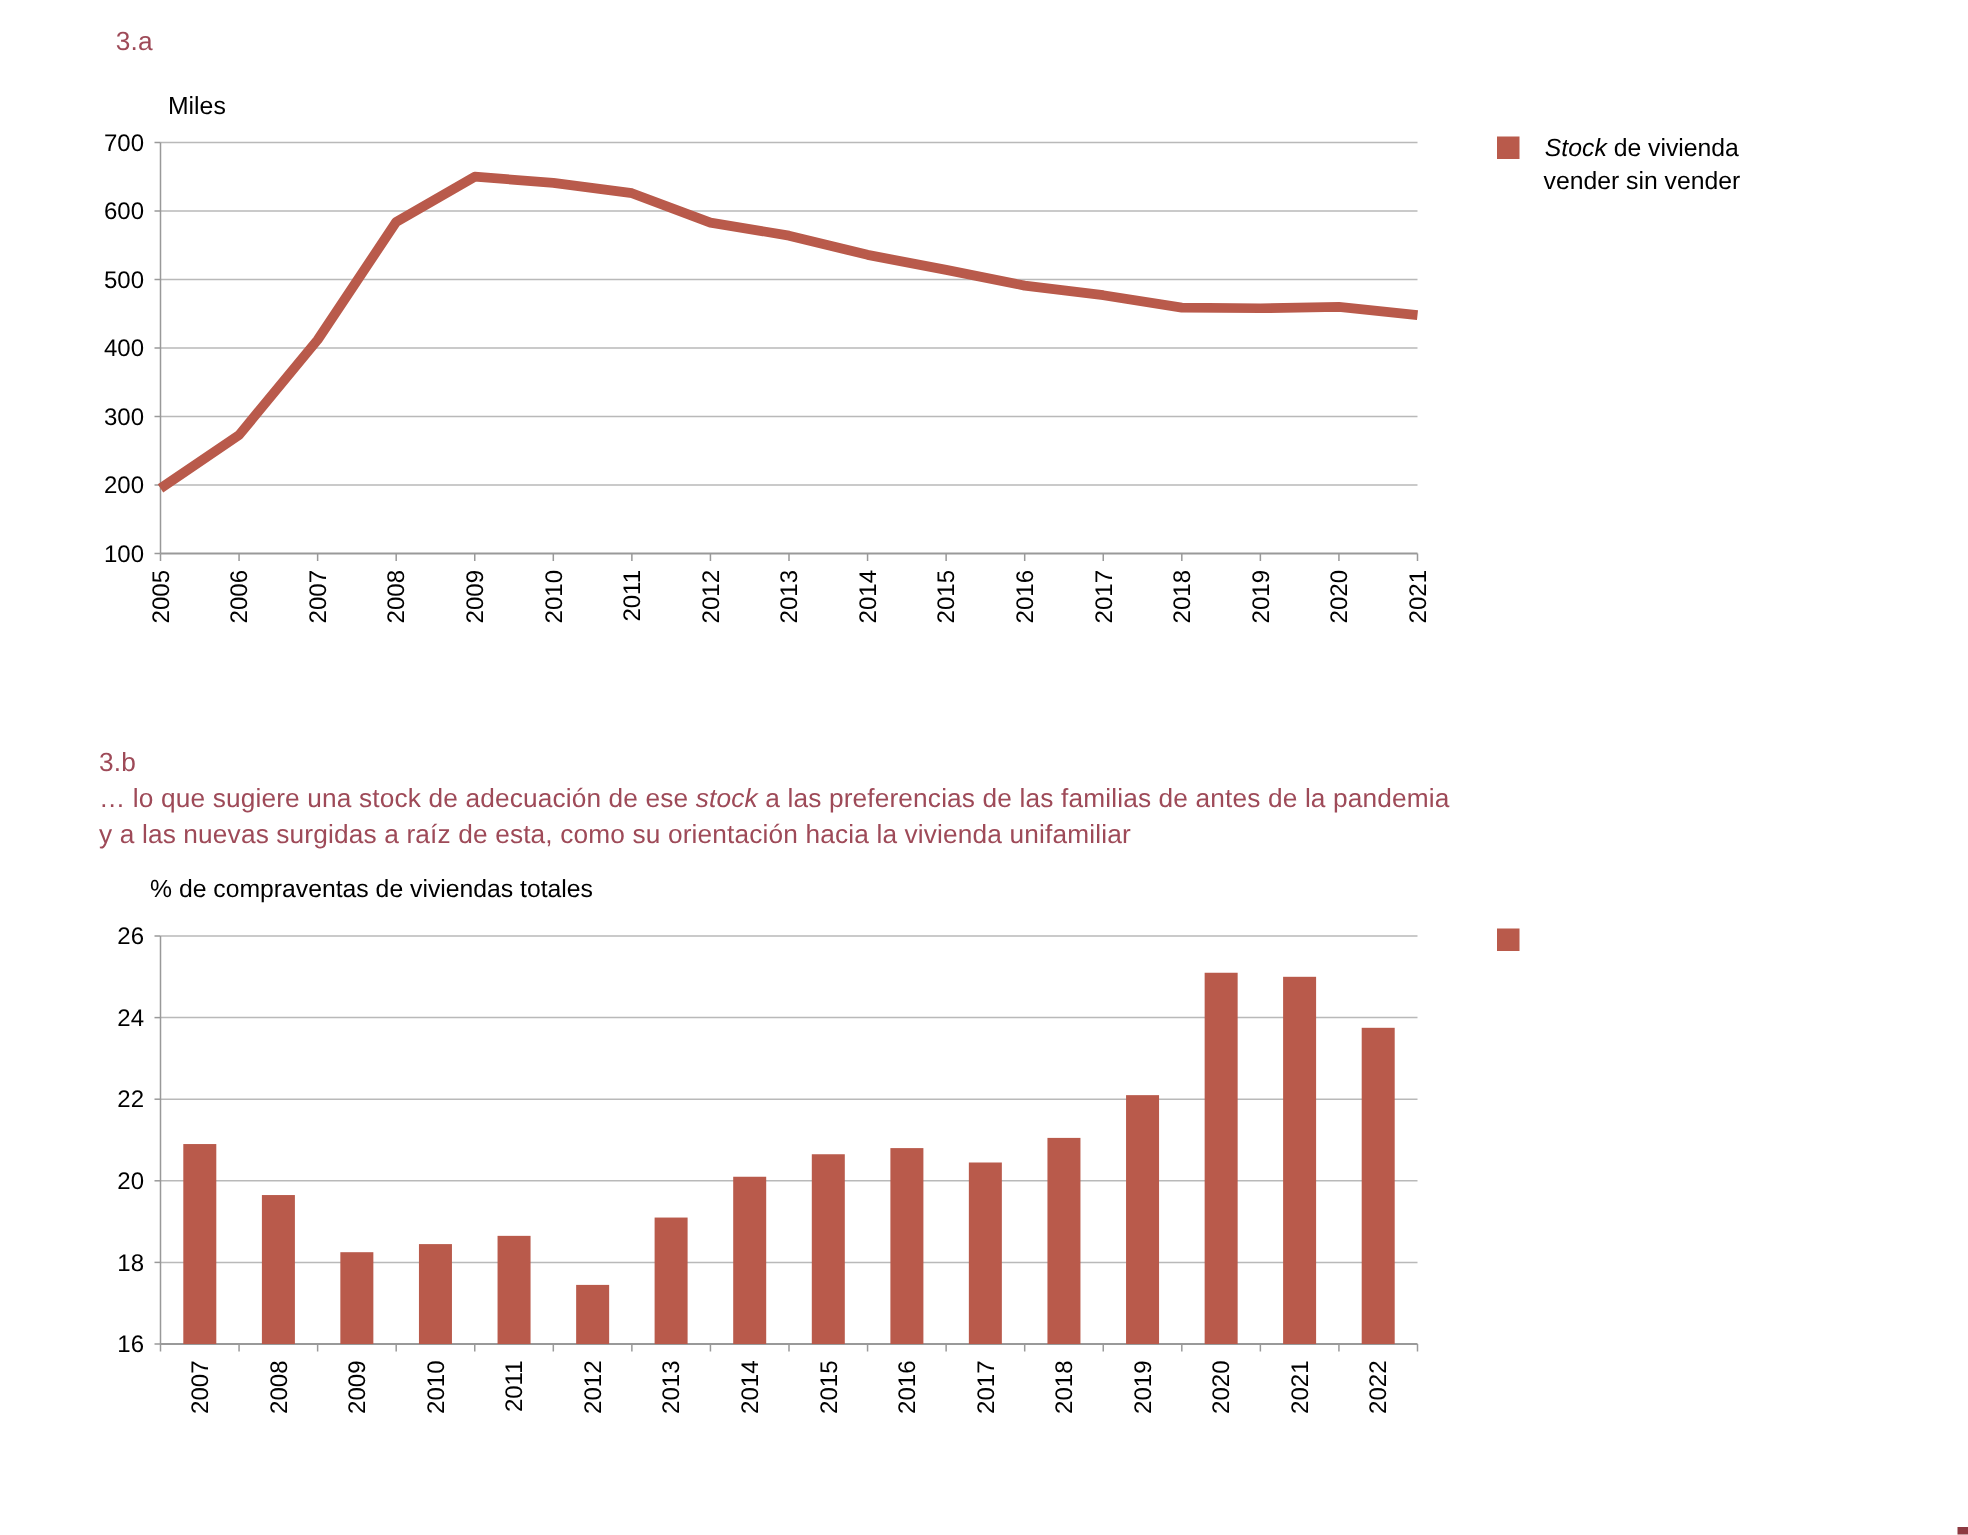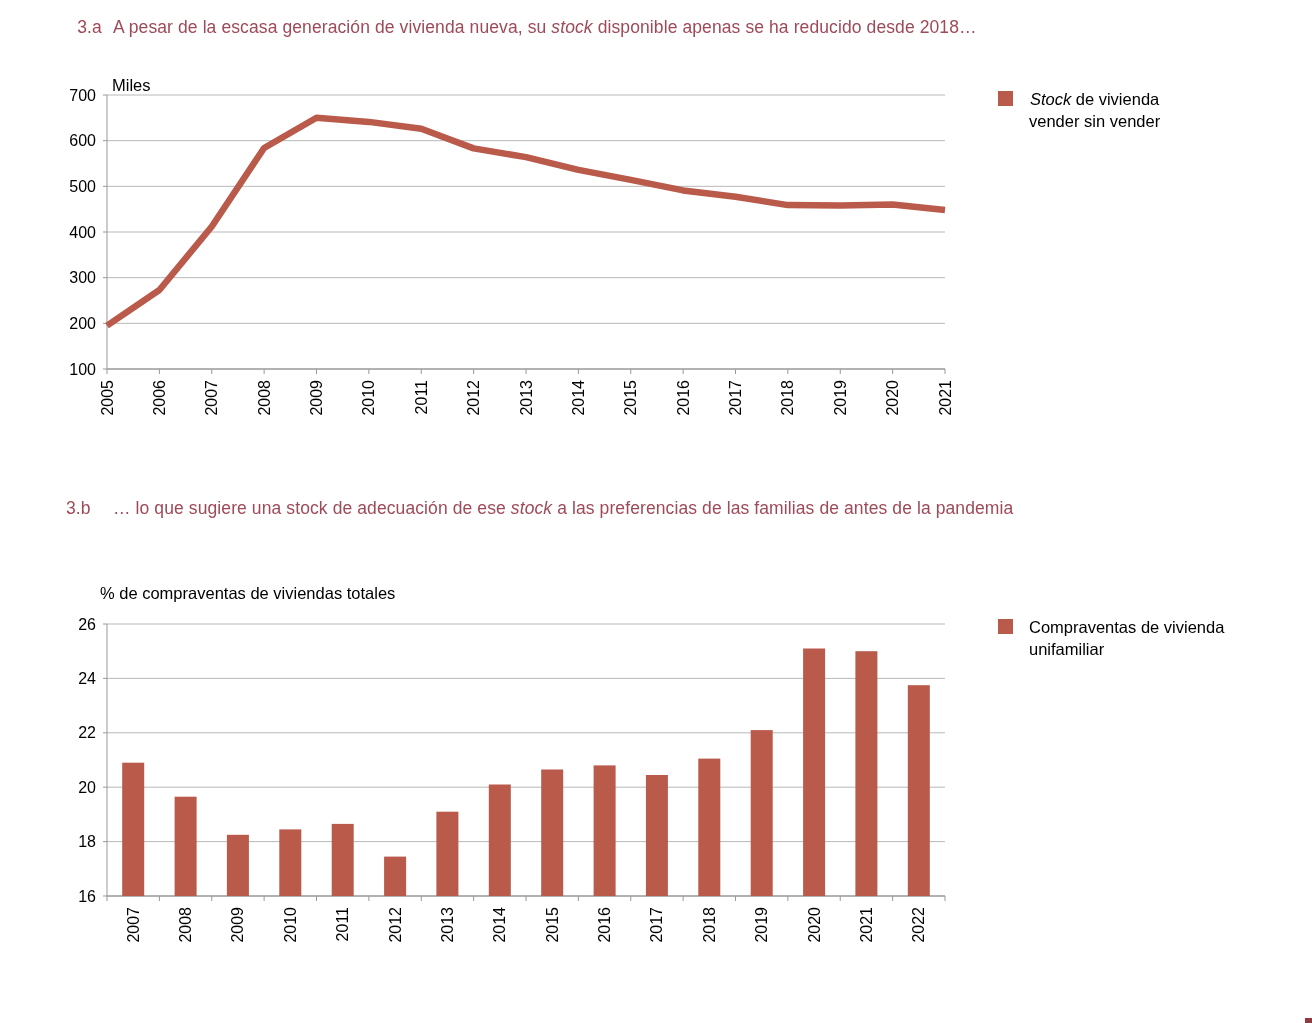--- a/index.html
+++ b/index.html
@@ -42,24 +42,23 @@
     fill: #000;
     font-family: "Liberation Sans", sans-serif;
   }
   .corner-mark { position: absolute; }
 </style>
 </head>
 <body>
 
 <div class="fig-title" style="left: 66px; top: 15px; width: 1210px; color: rgb(158, 74, 88); text-align: center;">
   <span class="fig-num">3.a</span>
-  <span><span>A pesar de la escasa generación de vivienda nueva, su </span><i>stock</i><span> disponible apenas se ha reducido desde 2018…</span></span>
-</div>
-
-<div class="axis-heading" style="left:112px; top:76px;text-align:center;">Miles</div>
+</div>
+
+<div class="axis-heading" style="left:112px; top:62px;text-align:center;">Miles</div>
 
 <svg class="chart" id="chart-a" style="top:55px;" width="960" height="390">
     <line x1="103" y1="314" x2="107" y2="314" stroke="#999999" stroke-width="1"></line>
     <text x="96" y="319.5" text-anchor="end" class="tick-label">100</text>
     <line x1="107" y1="268.3333333333333" x2="945" y2="268.3333333333333" stroke="#b9b9b9" stroke-width="1"></line>
     <line x1="103" y1="268.3333333333333" x2="107" y2="268.3333333333333" stroke="#999999" stroke-width="1"></line>
     <text x="96" y="273.8333333333333" text-anchor="end" class="tick-label">200</text>
     <line x1="107" y1="222.66666666666669" x2="945" y2="222.66666666666669" stroke="#b9b9b9" stroke-width="1"></line>
     <line x1="103" y1="222.66666666666669" x2="107" y2="222.66666666666669" stroke="#999999" stroke-width="1"></line>
     <text x="96" y="228.16666666666669" text-anchor="end" class="tick-label">300</text>
@@ -115,23 +114,23 @@
   </svg>
 
 <div class="legend" style="left:998px; top:88px;text-align:center;">
   <span class="legend-swatch swatch" style="background: rgb(185, 90, 75);"></span>
   <span>
     <i>Stock</i><span> de vivienda</span><br>
     <span>vender sin vender</span>
   </span>
 </div>
 
-<div class="fig-title" style="left: 66px; top: 496px; width: 1220px; color: rgb(158, 74, 88);">
+<div class="fig-title" style="left: 66px; top: 496px; width: 1220px; color: rgb(158, 74, 88); flex-direction: column;">
   <span class="fig-num">3.b</span>
-  <span><span>… lo que sugiere una stock de adecuación de ese </span><i>stock</i><span> a las preferencias de las familias de antes de la pandemia</span><br></span>
+  <span><span>… lo que sugiere una stock de adecuación de ese </span><i>stock</i><span> a las preferencias de las familias de antes de la pandemia</span><br><span>y a las nuevas surgidas a raíz de esta, como su orientación hacia la vivienda unifamiliar</span></span>
 </div>
 
 <div class="axis-heading" style="left:100px; top:584px;">% de compraventas de viviendas totales</div>
 
 <svg class="chart" id="chart-b" style="top:580px;" width="960" height="400">
     <line x1="103" y1="316" x2="107" y2="316" stroke="#999999" stroke-width="1"></line>
     <text x="96" y="321.5" text-anchor="end" class="tick-label">16</text>
     <line x1="107" y1="261.6" x2="945" y2="261.6" stroke="#b9b9b9" stroke-width="1"></line>
     <line x1="103" y1="261.6" x2="107" y2="261.6" stroke="#999999" stroke-width="1"></line>
     <text x="96" y="267.1" text-anchor="end" class="tick-label">18</text>
@@ -195,19 +194,15 @@
     <rect x="645.9" y="195.0" width="22" height="121.0" fill="#b95a4b"></rect>
     <rect x="698.3" y="178.6" width="22" height="137.4" fill="#b95a4b"></rect>
     <rect x="750.7" y="150.1" width="22" height="165.9" fill="#b95a4b"></rect>
     <rect x="803.1" y="68.5" width="22" height="247.5" fill="#b95a4b"></rect>
     <rect x="855.4" y="71.2" width="22" height="244.8" fill="#b95a4b"></rect>
     <rect x="907.8" y="105.2" width="22" height="210.8" fill="#b95a4b"></rect>
   </svg>
 
 <div class="legend" style="left:998px; top:616px;">
   <span class="legend-swatch swatch" style="background: rgb(185, 90, 75);"></span>
-  <span>
-    <span>Compraventas de vivienda</span><br>
-    <span>unifamiliar</span>
-  </span>
 </div>
 
 <div class="corner-mark" style="left: 1305px; top: 1018px; width: 7px; height: 5px; background: rgb(141, 58, 65);"></div>
 
 </body></html>

